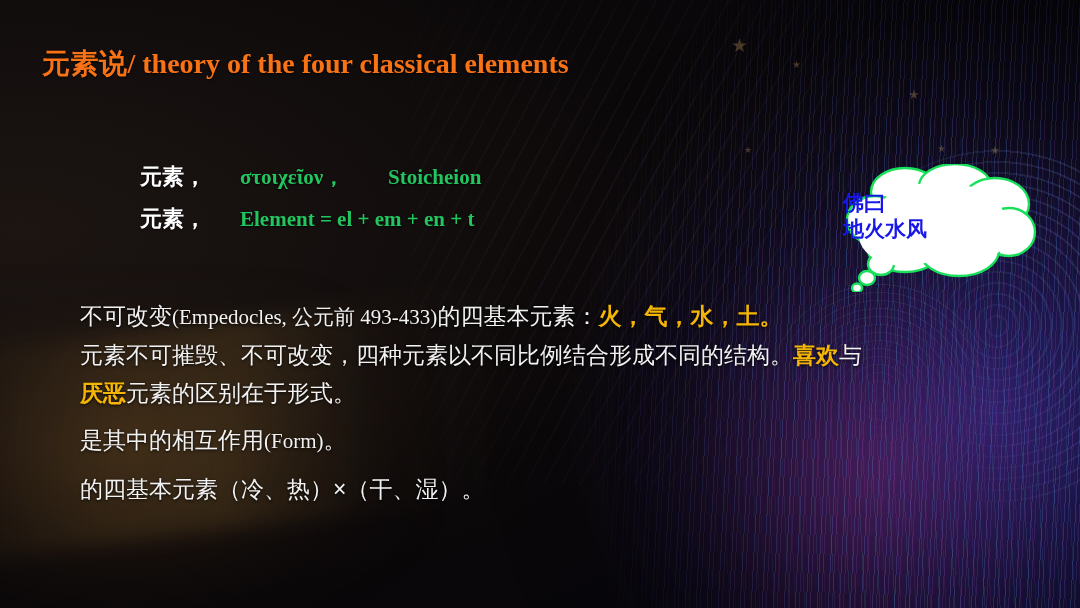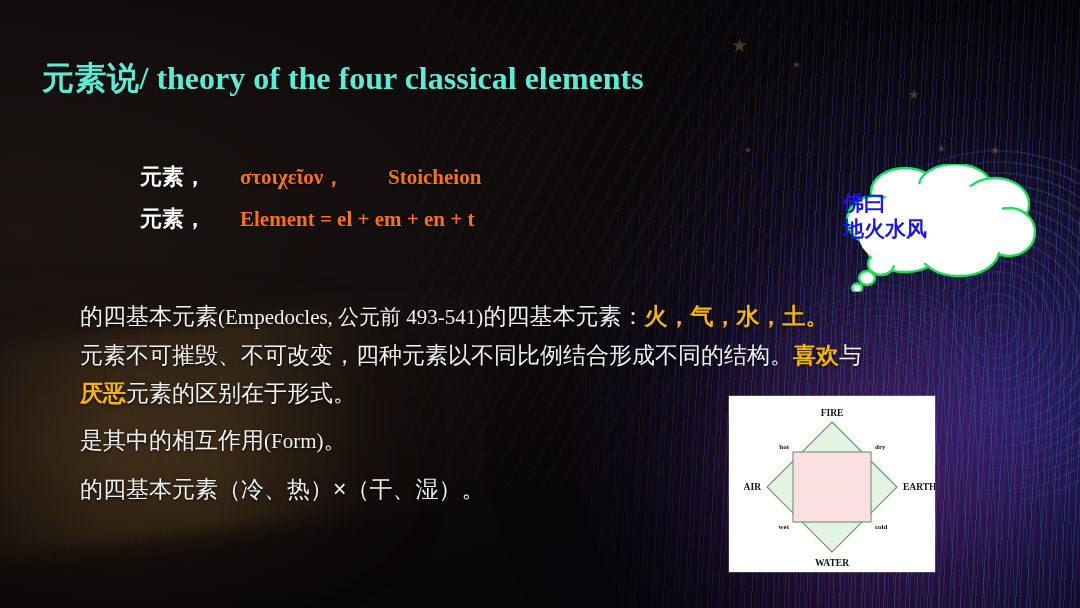--- a/index.html
+++ b/index.html
@@ -163,24 +163,24 @@
     color: rgba(186,150,86,0.34);
     font-size: 15px;
     line-height: 1;
     user-select: none;
   }
 
   
   .title {
     position: absolute;
     left: 42px;
-    top: 58px;
-    font-size: 32px;
+    top: 46px;
+    font-size: 28px;
     line-height: 1.25;
-    color: #5eead4;
+    color: #f97316;
     white-space: nowrap;
     text-shadow: 0 1px 2px rgba(0,0,0,0.75);
   }
   .title .cjk {
     font-family: "Liberation Sans", "DejaVu Sans", sans-serif;
     font-weight: bold;
     letter-spacing: 0.5px;
   }
   .title .latin {
     font-family: "Liberation Serif", "DejaVu Serif", serif;
@@ -201,21 +201,21 @@
   .def-label {
     width: 100px;
     flex: none;
     color: #ffffff;
     font-weight: bold;
     font-size: 22px;
     font-family: Liberation Mono, monospace;
     text-shadow: 0 1px 2px rgba(0,0,0,0.8);
   }
   .def-term, .def-value {
-    color: #f97316;
+    color: #22c55e;
     font-size: 21px;
     font-family: "Liberation Serif", "DejaVu Serif", serif;
     font-weight: bold;
     text-shadow: 0 1px 2px rgba(0,0,0,0.8);
   }
   .def-term {
     width: 148px;
     flex: none;
   }
 
@@ -315,21 +315,21 @@
       <span class="def-term">στοιχεῖον，</span>
       <span class="def-value">Stoicheion</span>
     </div>
     <div class="def-row">
       <span class="def-label">元素，</span>
       <span class="def-value">Element = el + em + en + t</span>
     </div>
   </div>
 
   <div class="body">
-    <div class="para"><span>的四基本元素</span><span class="latin-inline">(Empedocles, 公元前 493-541)</span><span>的四基本元素：</span><span class="hl">火，气，水，土</span><span class="hl">。</span></div>
+    <div class="para"><span>不可改变</span><span class="latin-inline">(Empedocles, 公元前 493-433)</span><span>的四基本元素：</span><span class="hl">火，气，水，土</span><span class="hl">。</span></div>
 
     <div class="para"><span>元素不可摧毁、不可改变，四种元素以不同比例结合形成不同的结构。</span><span class="hl">喜欢</span><span>与</span></div>
 
     <div class="para"><span class="hl">厌恶</span><span>元素的区别在于形式。</span></div>
 
     <div class="para gap"><span>是其中的相互作用</span><span class="latin-inline">(Form)</span><span>。</span></div>
 
     <div class="para gap2">的四基本元素（冷、热）×（干、湿）。</div>
   </div>
 
@@ -353,31 +353,14 @@
         <ellipse cx="62" cy="72" rx="46" ry="30"></ellipse>
         <ellipse cx="126" cy="66" rx="44" ry="30"></ellipse>
       </g>
     </svg>
     <div class="bubble-text">
       <div>佛曰</div>
       <div>地火水风</div>
     </div>
   </div>
 
-  <div class="diagram">
-    <svg width="206" height="176" viewBox="0 0 206 176" xmlns="http://www.w3.org/2000/svg">
-      <rect x="0" y="0" width="206" height="176" fill="#ffffff"></rect>
-      <polygon points="103,26 168,91 103,156 38,91" fill="#e3f5e0" stroke="#6f8f73" stroke-width="1.1"></polygon>
-      <rect x="64" y="56" width="78" height="70" fill="#fadfe1" stroke="#6f8f73" stroke-width="1.1"></rect>
-      <g font-family="Liberation Serif, DejaVu Serif, serif" font-weight="bold" fill="#111111">
-        <text x="103" y="20" font-size="9.5" text-anchor="middle">FIRE</text>
-        <text x="174" y="94" font-size="9.5" text-anchor="start">EARTH</text>
-        <text x="103" y="170" font-size="9.5" text-anchor="middle">WATER</text>
-        <text x="32" y="94" font-size="9.5" text-anchor="end">AIR</text>
-        <text x="60" y="53" font-size="7" text-anchor="end">hot</text>
-        <text x="146" y="53" font-size="7" text-anchor="start">dry</text>
-        <text x="60" y="133" font-size="7" text-anchor="end">wet</text>
-        <text x="146" y="133" font-size="7" text-anchor="start">cold</text>
-      </g>
-    </svg>
-  </div>
 
 </div>
 
 </body></html>

